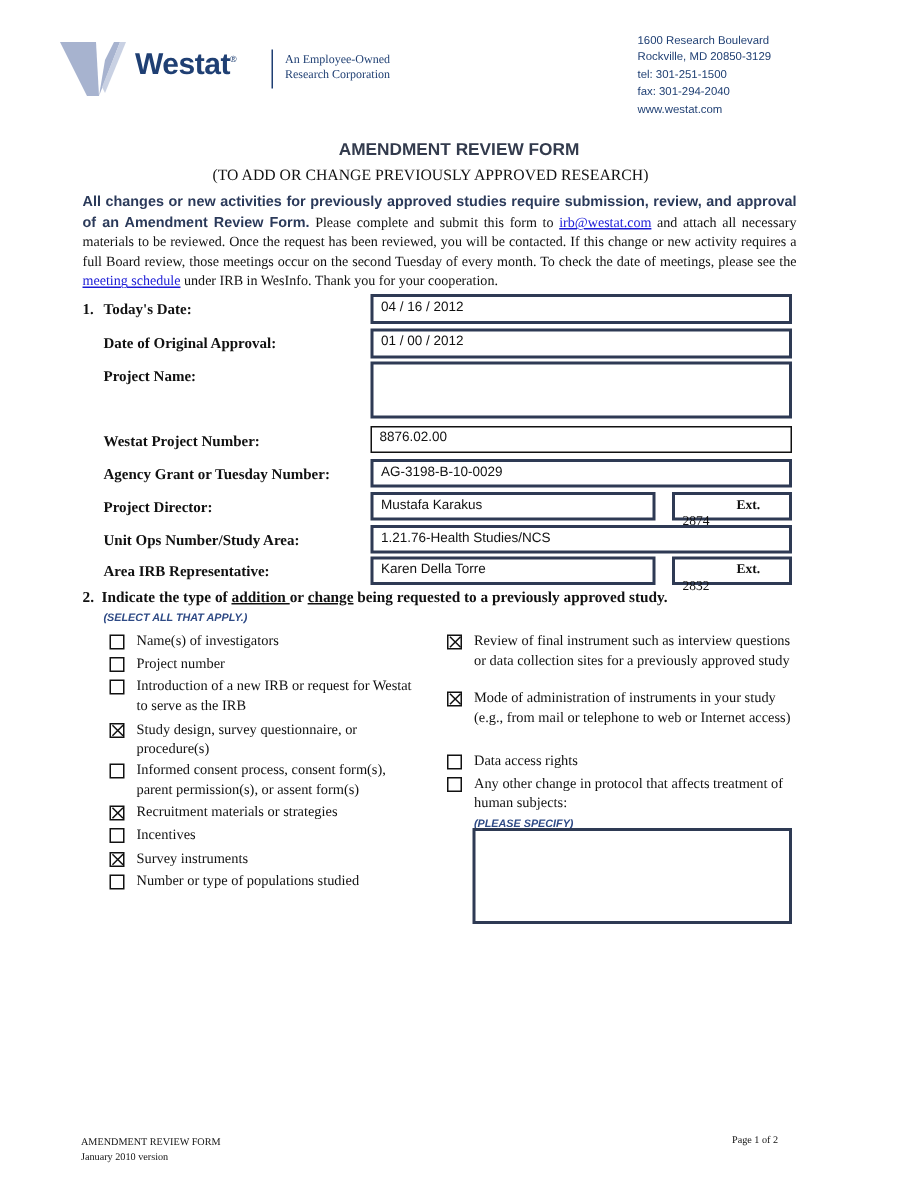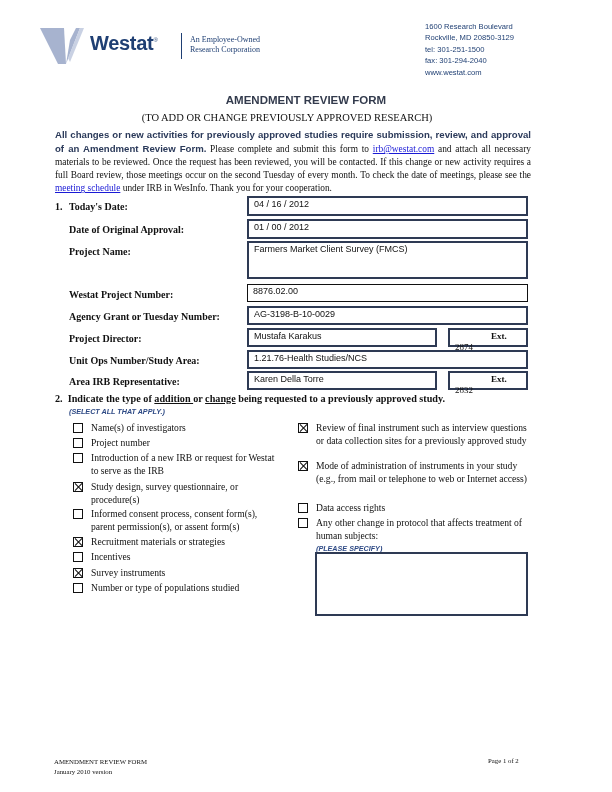--- a/index.html
+++ b/index.html
@@ -79,21 +79,20 @@
 
 <div class="abs fnum" style="left:55px;top:201px">1.</div>
 <div class="abs flabel" style="left:69px;top:201px">Today's Date:</div>
 <div class="abs fbox" style="left:247px;top:196px;width:281px;height:20px">04 / 16 / 2012</div>
 
 <div class="abs flabel" style="left:69px;top:224px">Date of Original Approval:</div>
 <div class="abs fbox" style="left:247px;top:219px;width:281px;height:20px">01 / 00 / 2012</div>
 
 <div class="abs flabel" style="left:69px;top:246px">Project Name:</div>
 <div class="abs fbox" style="left:247px;top:241px;width:281px;height:38px">
-  <div>Farmers Market Client Survey (FMCS)</div>
 </div>
 
 <div class="abs flabel" style="left:69px;top:289px">Westat Project Number:</div>
 <div class="abs fbox" style="left:247px;top:284px;width:281px;height:18px;border-width:1.5px;border-color:#111">8876.02.00</div>
 
 <div class="abs flabel" style="left:69px;top:311px">Agency Grant or Tuesday Number:</div>
 <div class="abs fbox" style="left:247px;top:306px;width:281px;height:19px">AG-3198-B-10-0029</div>
 
 <div class="abs flabel" style="left:69px;top:333px">Project Director:</div>
 <div class="abs fbox" style="left:247px;top:328px;width:190px;height:19px">Mustafa Karakus</div>

